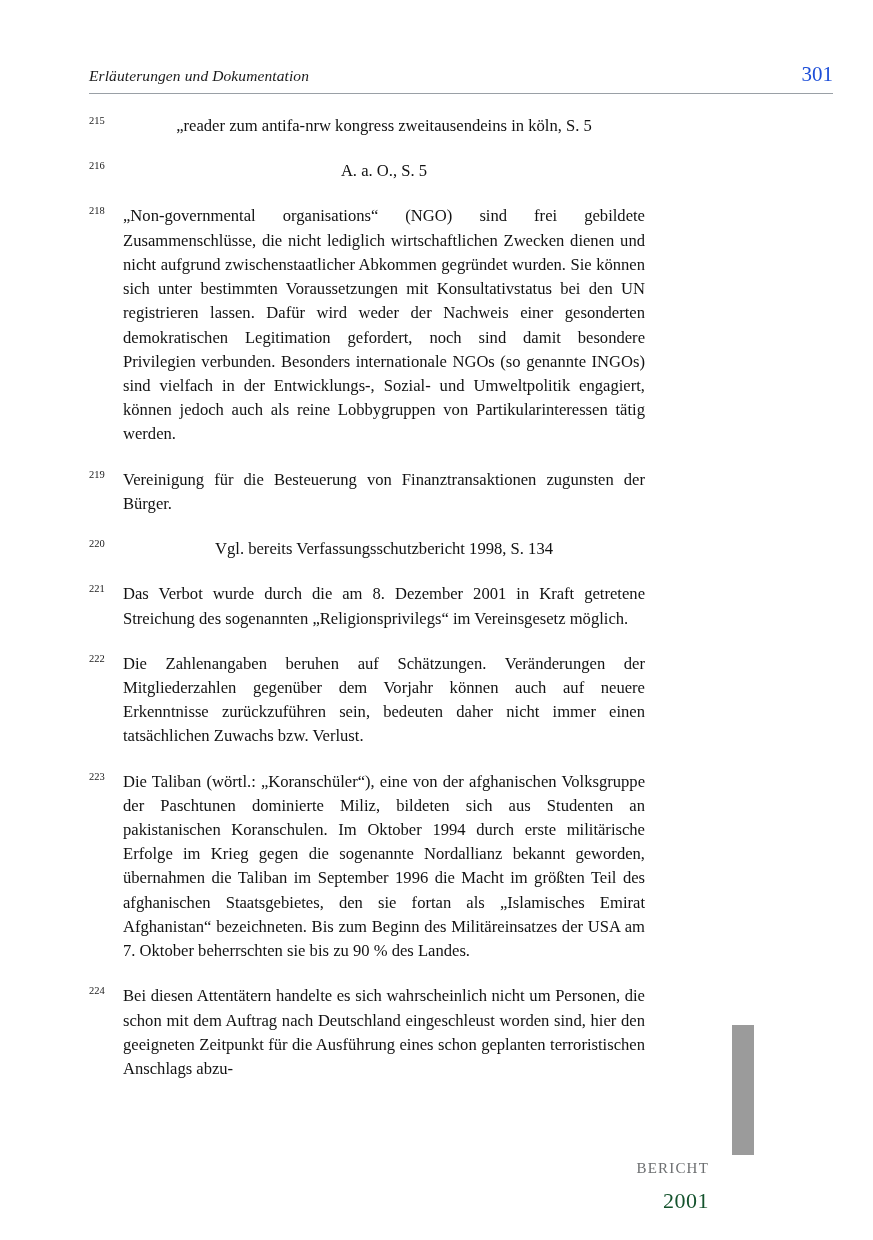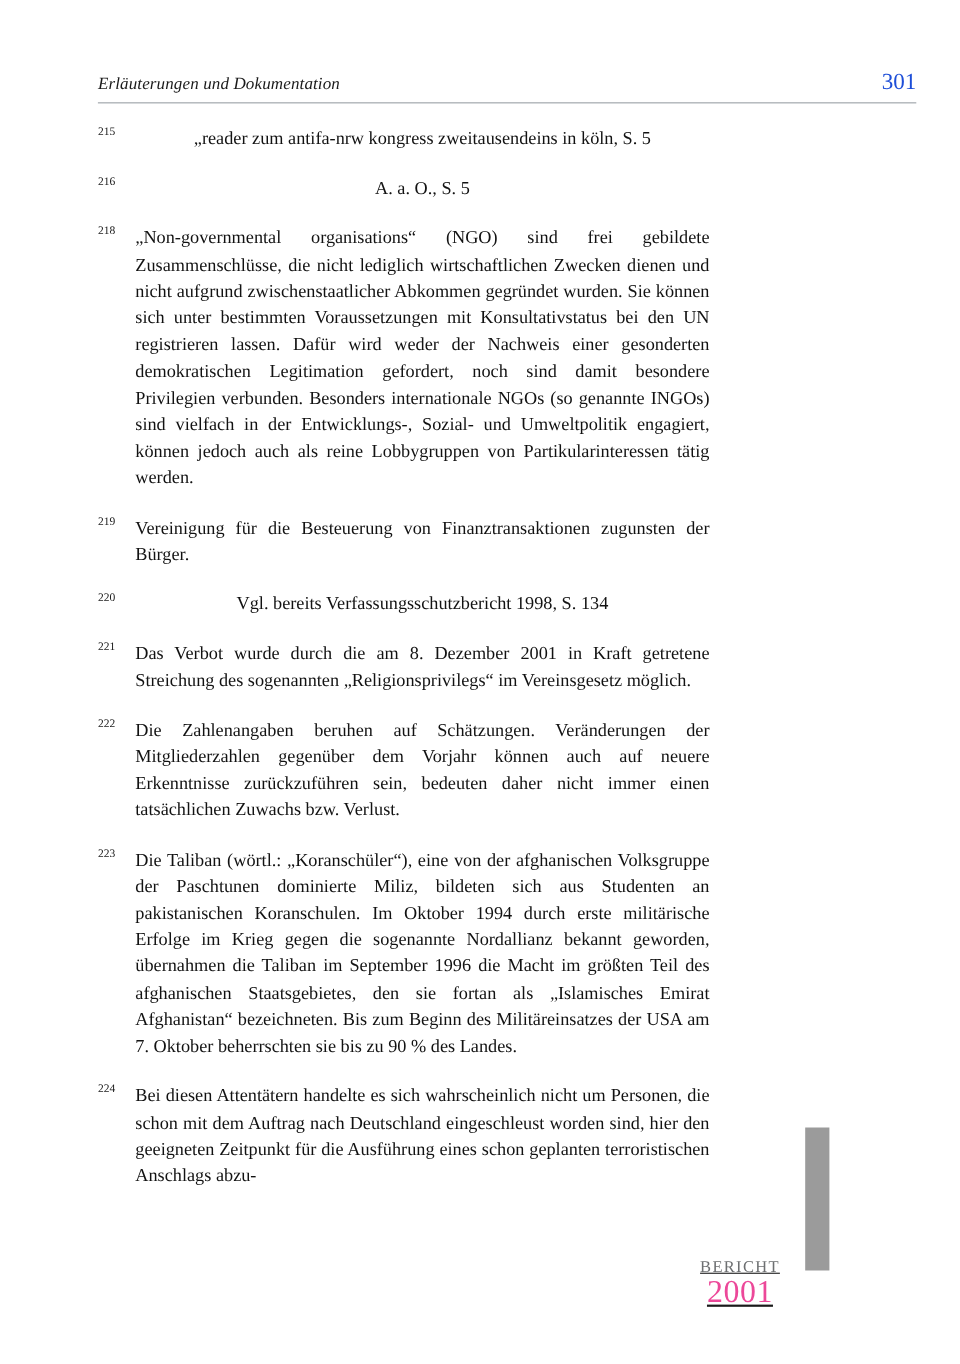--- a/index.html
+++ b/index.html
@@ -88,39 +88,38 @@
     top: 1025px;
     width: 22px;
     height: 130px;
     background: #9b9b9b;
   }
 
   
   .footer-logo {
     position: absolute;
     right: 45px;
-    bottom: 50px;
-    text-align: center;
+    bottom: 28px;
+    text-align: right;
     line-height: 1;
-    text-decoration: underline;
   }
   .footer-logo .bericht {
     font-family: "Liberation Serif", serif;
     font-size: 15px;
     letter-spacing: 1.2px;
     color: #6d6f71;
     display: block;
   }
   .footer-logo .year {
     font-family: "Liberation Serif", serif;
-    font-size: 29px;
+    font-size: 22px;
     letter-spacing: 0.5px;
-    color: #ec4899;
+    color: #14532d;
     display: block;
-    margin-top: 1px;
+    margin-top: 14px;
   }
 </style>
 </head>
 <body>
 
 <div class="page">
 
   <div class="header">
     <span class="header-title">Erläuterungen und Dokumentation</span>
     <span class="header-page">301</span>

